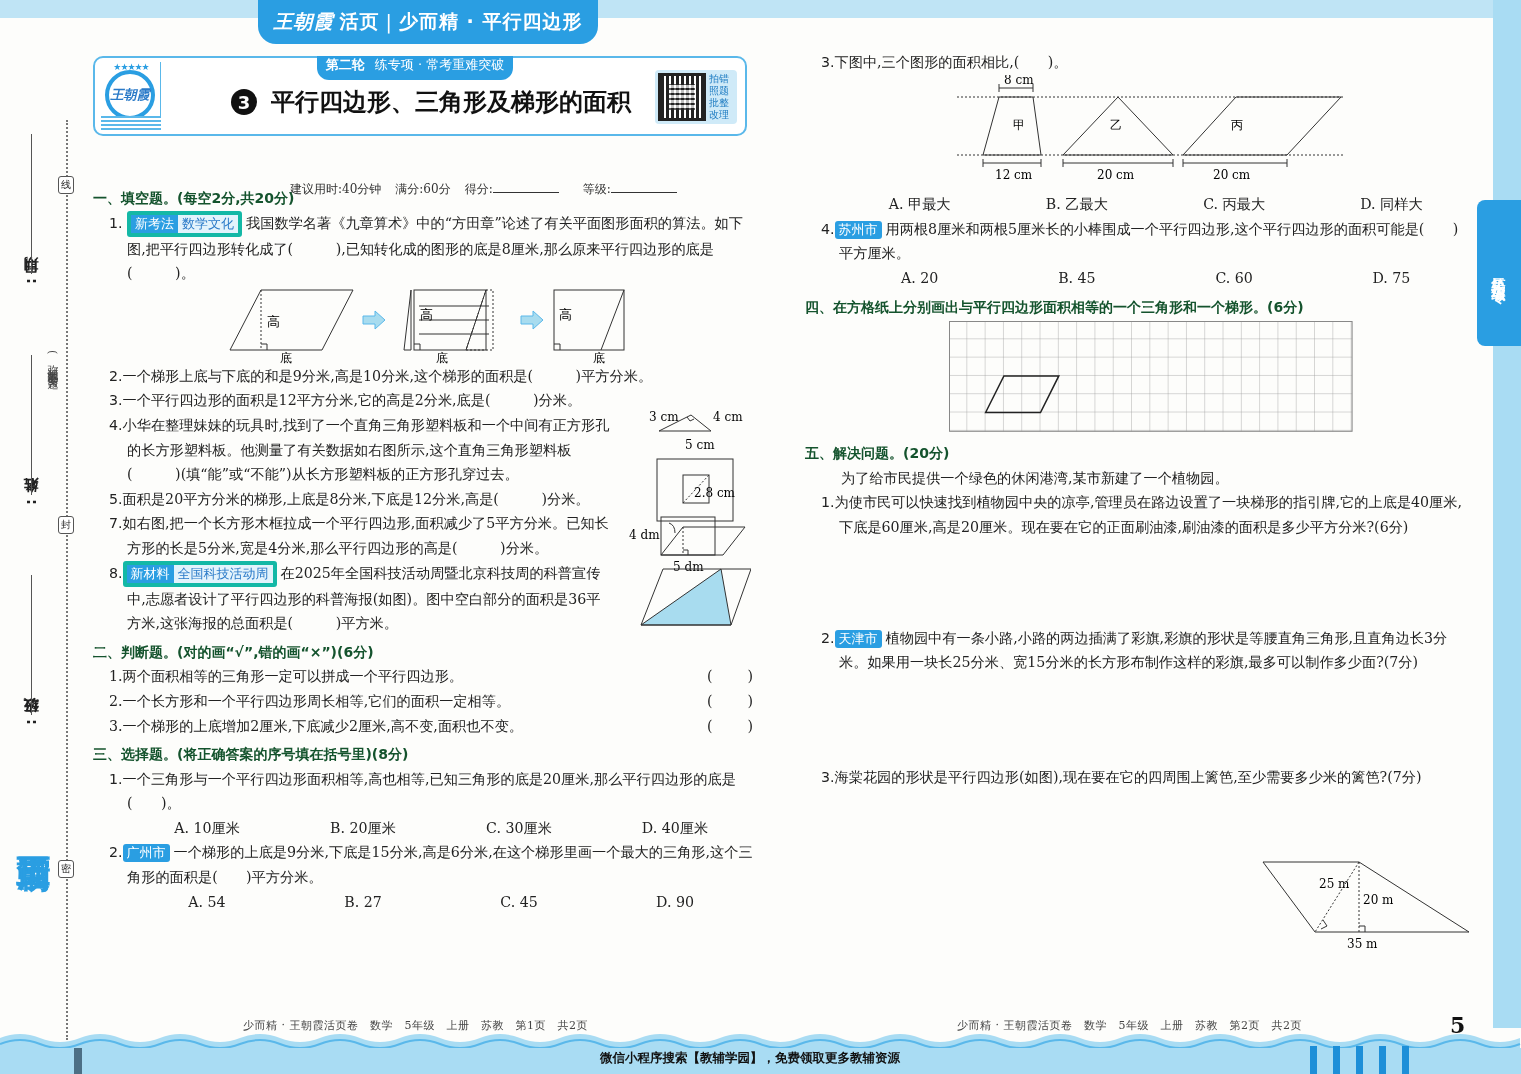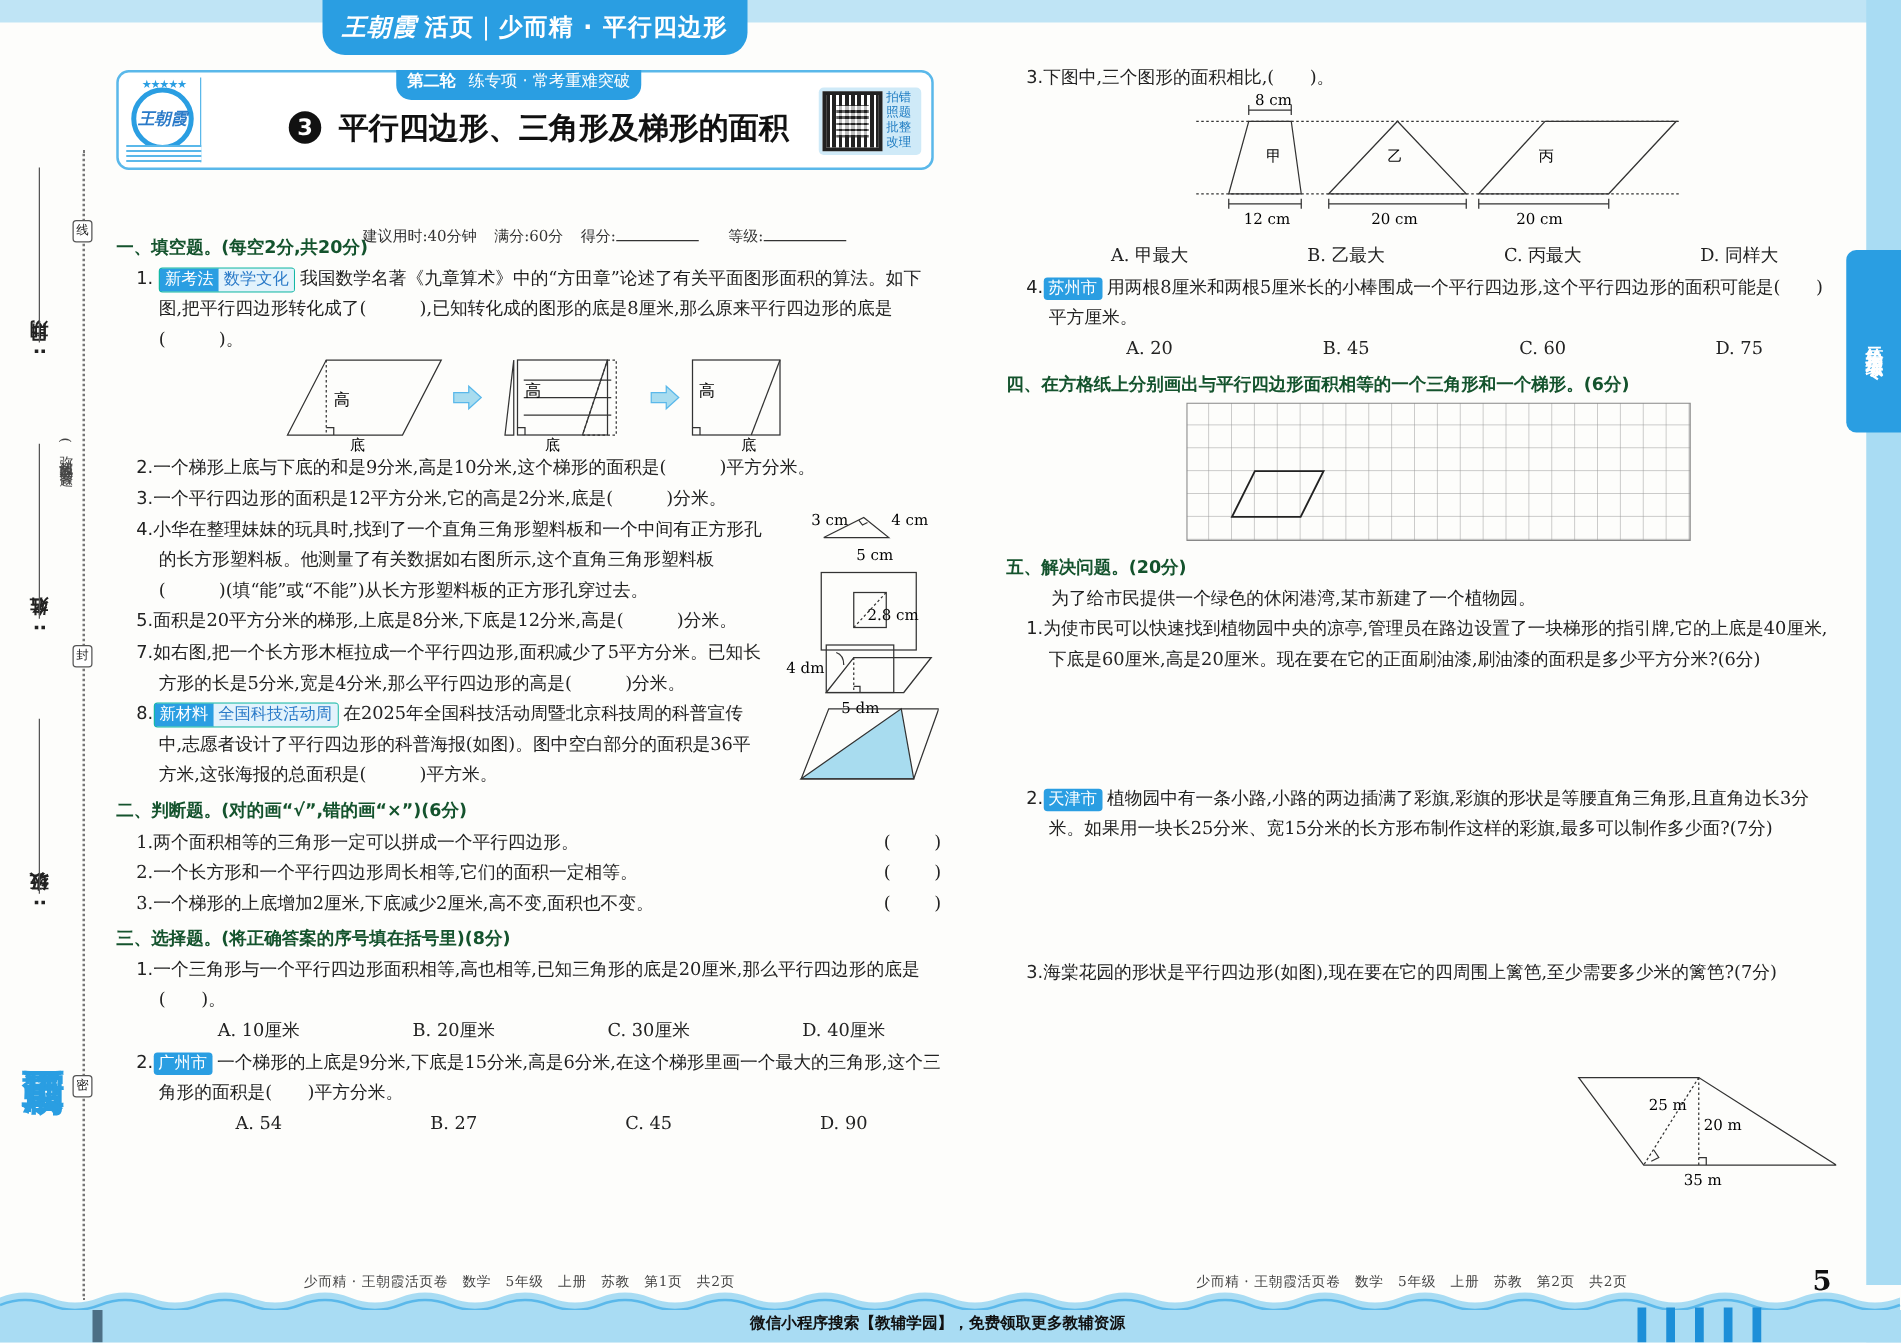--- a/index.html
+++ b/index.html
@@ -144,21 +144,21 @@
     margin-top: 2px;
   }
   .q { padding-left: 34px; text-indent: -18px; position: relative; }
   .q .qn { font-family: "DejaVu Sans", sans-serif; }
   .tag {
     display: inline-block; font-family: "DejaVu Sans", sans-serif; font-size: 13px;
     text-indent: 0; line-height: 18px; padding: 0 4px; border-radius: 3px;
     background: #2a9ee2; color: #fff; margin-right: 4px;
   }
   .tag-pair {
-    display: inline-flex; text-indent: 0; border: 1px solid #14b8a6; border-radius: 3px;
+    display: inline-flex; text-indent: 0; border: 4px solid #14b8a6; border-radius: 3px;
     font-family: "DejaVu Sans", sans-serif; font-size: 13px; line-height: 18px; margin-right: 4px;
   }
   .tag-pair .a { background: #2a9ee2; color: #fff; padding: 0 4px; }
   .tag-pair .b { background: #e3f3fc; color: #2a7ac8; padding: 0 4px; }
   .opts { display: flex; padding-left: 36px; text-align: center; }
   .opts span { width: 161px; }
   .judge { display: flex; justify-content: space-between; padding-left: 16px; }
   .paren { width: 46px; display: flex; justify-content: space-between; }
   .fig { position: relative; }
   .footer-text {

